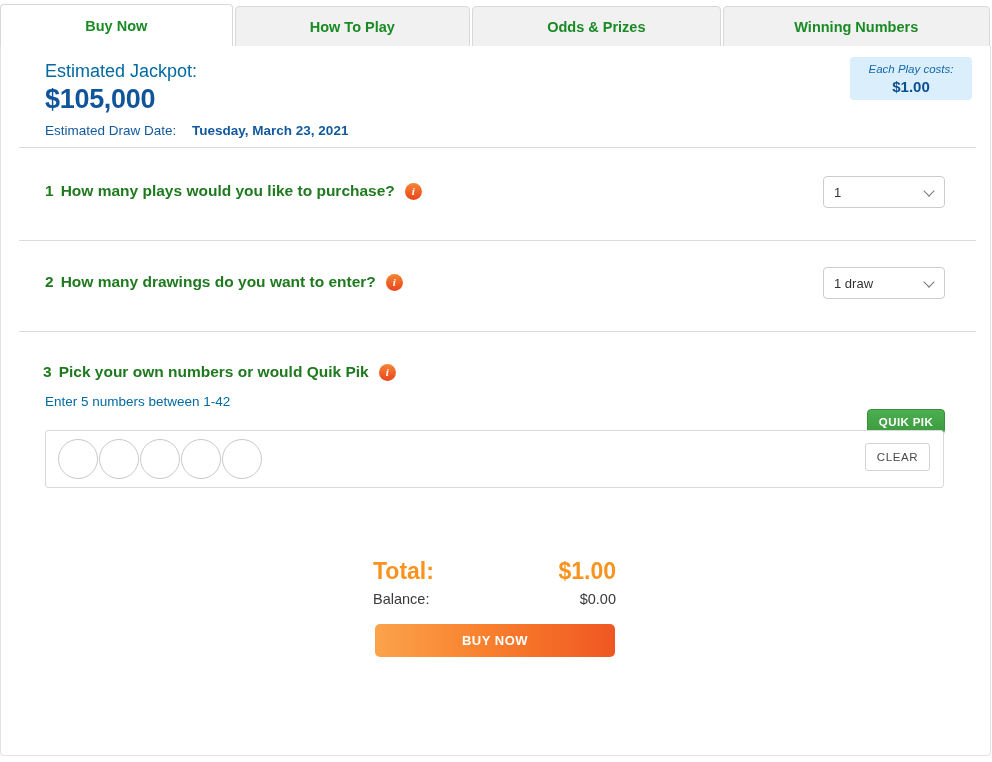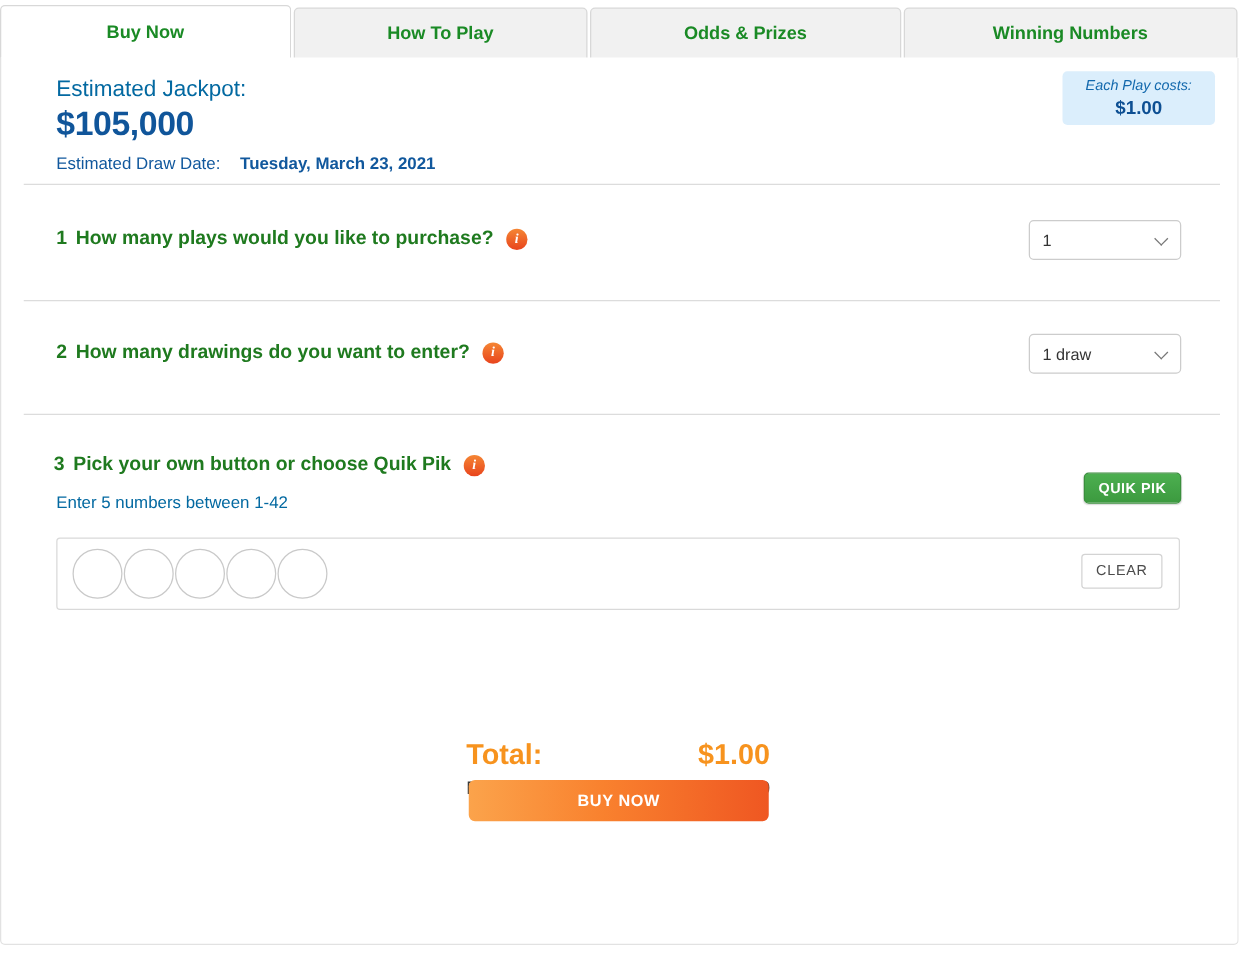--- a/index.html
+++ b/index.html
@@ -205,21 +205,21 @@
   .enter-hint {
     position: absolute;
     left: 44px;
     top: 348px;
     font-size: 13.5px;
     color: #0369a1;
   }
   .quik-pik-btn {
     position: absolute;
     left: 866px;
-    top: 332px;
+    top: 363px;
     width: 78px;
     height: 25px;
     background: linear-gradient(180deg, #4caf50 0%, #3c9a3f 100%);
     border: 1px solid #3a8f3d;
     border-radius: 4px;
     color: #ffffff;
     font-size: 11.5px;
     font-weight: bold;
     letter-spacing: 0.4px;
     display: flex;
@@ -287,21 +287,20 @@
   }
   .total-line {
     display: flex;
     justify-content: space-between;
     align-items: baseline;
   }
   .total-label, .total-value {
     font-size: 23px;
     font-weight: bold;
     color: #f7931e;
-    margin-top: 32px;
   }
   .balance-line {
     display: flex;
     justify-content: space-between;
     align-items: baseline;
     margin-top: 6px;
   }
   .balance-label, .balance-value {
     font-size: 14.5px;
     color: #3a3a3a;
@@ -404,21 +403,21 @@
         </select>
         <span class="select-chevron"></span>
       </div>
     </div>
 
     <div class="divider div-3"></div>
 
     <div class="step-row">
       <div class="step-heading" style="left:42px; top:317px;">
         <span class="step-num">3</span>
-        <span>Pick your own button or choose Quik Pik</span>
+        <span>Pick your own numbers or would Quik Pik</span>
         <span class="info-icon">i</span>
       </div>
       <div class="enter-hint">Enter 5 numbers between 1-42</div>
       <div class="quik-pik-btn">
         <span>QUIK PIK</span>
       </div>
 
       <div class="numbers-panel">
         <div class="ball-row">
           <div class="ball"></div>

